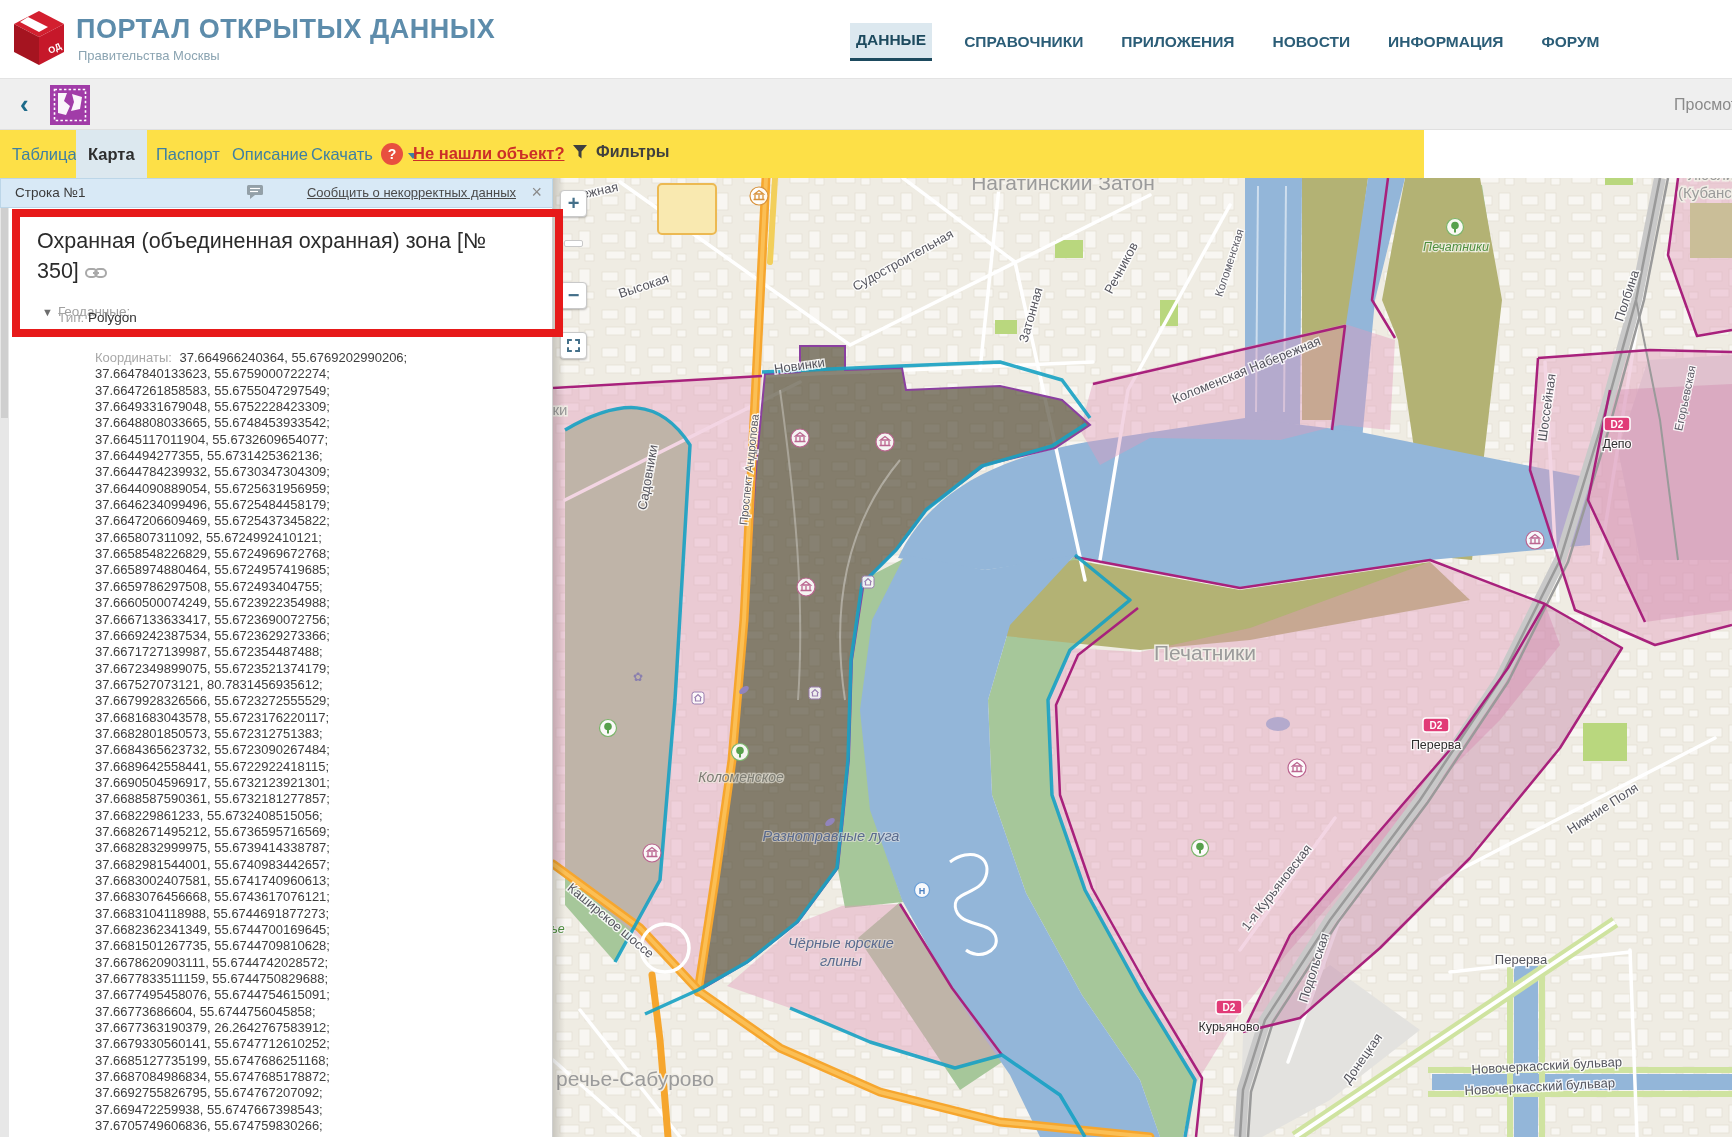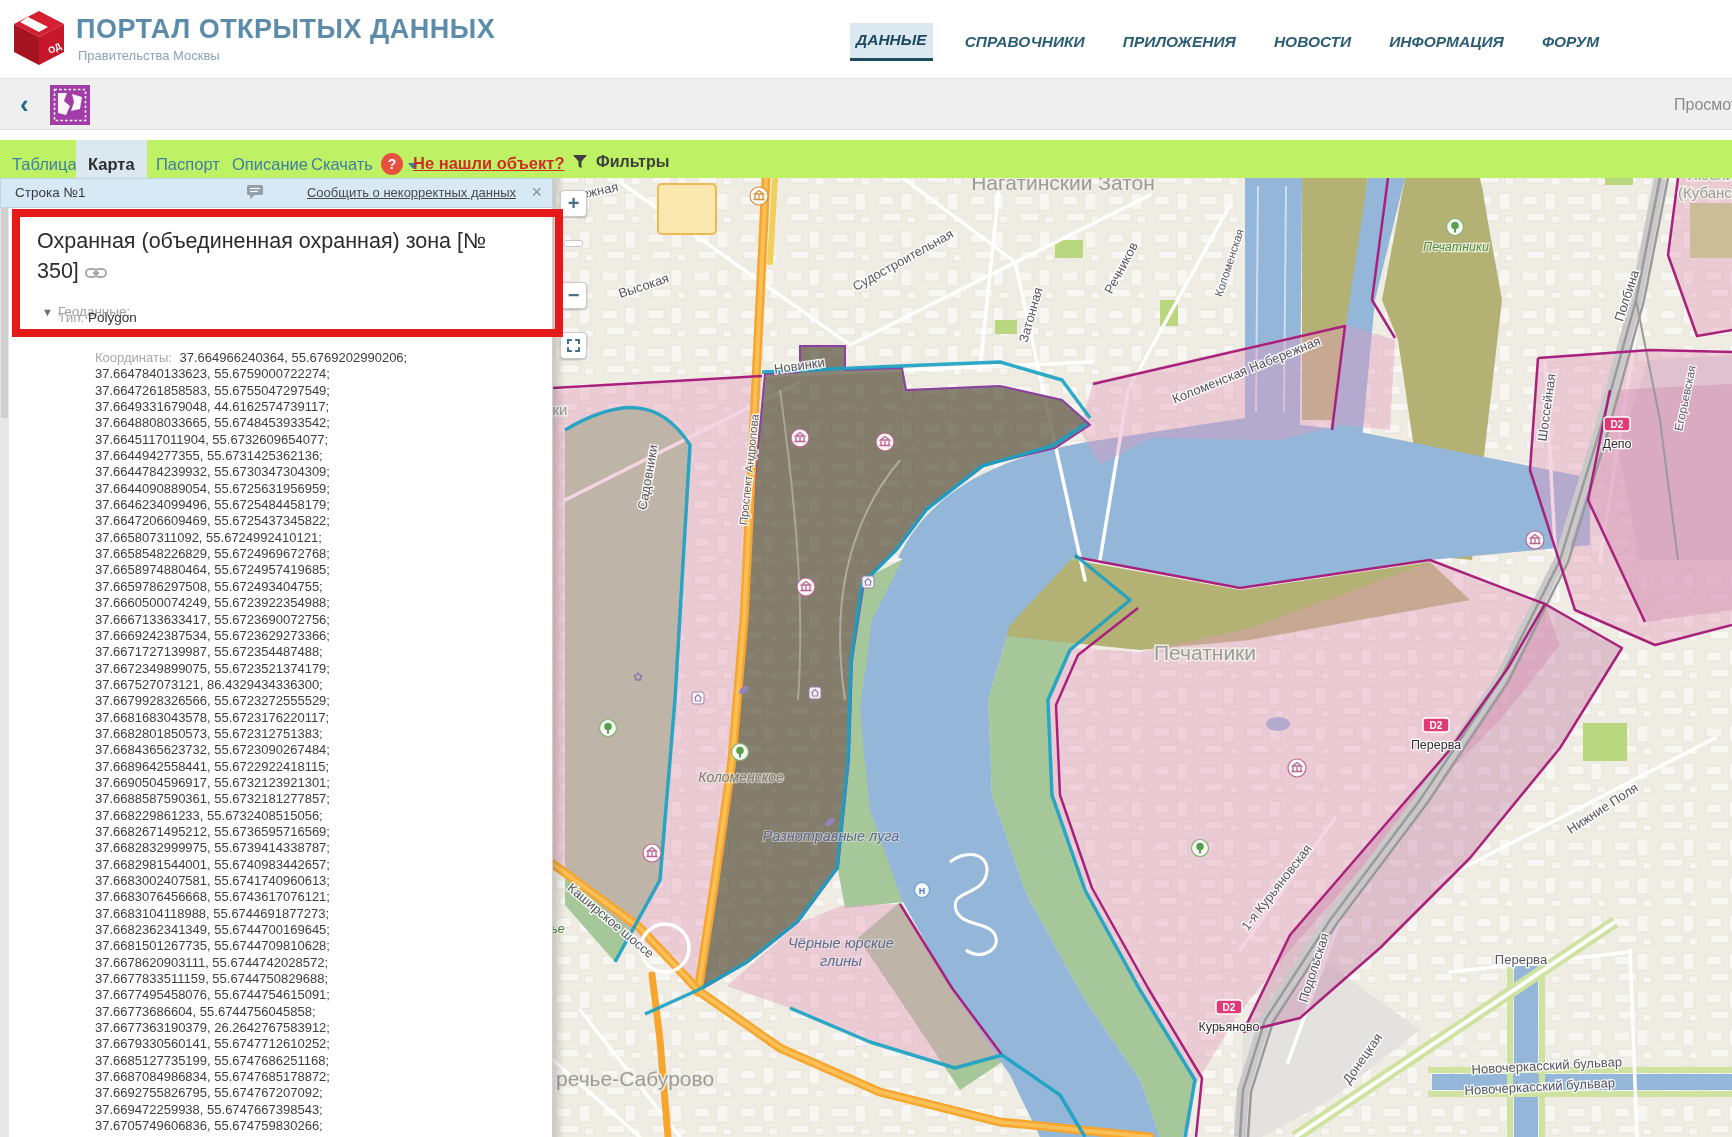--- a/index.html
+++ b/index.html
@@ -5,32 +5,32 @@
   * { margin:0; padding:0; box-sizing:border-box; }
   html,body { width:1732px; height:1137px; overflow:hidden; background:#fff;
     font-family:"Liberation Sans", sans-serif; }
 
   
   #header { position:absolute; left:0; top:0; width:1732px; height:78px; background:#fff; }
   #logo { position:absolute; left:10px; top:8px; width:58px; height:60px; cursor:pointer; }
   #site-title { position:absolute; left:76px; top:14px; color:#5d8cab; font-size:27px; font-weight:bold; letter-spacing:0.5px; }
   #site-sub { position:absolute; left:78px; top:48px; color:#8ba4b2; font-size:13px; }
   #main-nav { position:absolute; left:850px; top:22px; height:40px; display:flex; align-items:center; gap:26px; }
-  .nav-item { color:#2b5d77; font-size:15.5px; font-weight:bold; padding:8px 6px 9px 6px; cursor:pointer; white-space:nowrap;font-style:italic; }
+  .nav-item { color:#2b5d77; font-size:15.5px; font-weight:bold; padding:8px 6px 9px 6px; cursor:pointer; white-space:nowrap; }
   .nav-item.active { background:#dce8ef; border-bottom:3px solid #1d4a5e; color:#1d4a5e; }
 
   
   #crumb-bar { position:absolute; left:0; top:78px; width:1732px; height:52px; background:#efefef; border-top:1px solid #e3e3e3; border-bottom:1px solid #e0e0e0; }
   #back-chevron { position:absolute; left:20px; top:10px; font-size:26px; font-weight:bold; color:#1d6a8a; cursor:pointer; }
   #ds-icon { position:absolute; left:50px; top:6px; width:40px; height:40px; }
   #crumb-title { position:absolute; left:102px; top:15px; color:#9a3aa0; font-size:20px; font-weight:bold; }
   #views-label { position:absolute; left:1674px; top:17px; color:#8a8a8a; font-size:16px; white-space:nowrap; overflow:hidden; width:58px; }
 
   
-  #tabs-row { position:absolute; left:0; top:140px; width:1732px; height:48px; background:#bef264; }
+  #tabs-row { position:absolute; left:0; top:130px; width:1424px; height:48px; background:#fde047; }
   .tab { position:absolute; top:0; height:48px; display:flex; align-items:center; color:#3e7fa3; font-size:16.5px; cursor:pointer; padding:0 12px; }
   #tab-table { left:0; }
   #tab-map { left:76px; background:#dce8ef; color:#2e2e2e; font-weight:bold; }
   #tab-passport { left:144px; }
   #tab-descr { left:220px; }
   #tab-download { left:299px;gap:28px; }
   .dl-caret { width:0; height:0; border-left:5px solid transparent; border-right:5px solid transparent; border-top:6px solid #3e7fa3; margin-left:7px; margin-top:3px; }
   #help-badge { position:absolute; left:381px; top:13px; width:22px; height:22px; border-radius:50%; background:#e84f3f; color:#fff; font-weight:bold; font-size:14px; text-align:center; line-height:22px; cursor:pointer; }
   #not-found { position:absolute; left:413px; top:14px; color:#cc2f28; font-size:16.5px; font-weight:bold; text-decoration:underline; cursor:pointer; }
   #filters { position:absolute; left:572px; top:13px; display:flex; align-items:center; gap:8px; cursor:pointer; }
@@ -155,38 +155,38 @@
       <rect x="10" y="3" width="11" height="8" rx="4" fill="none" stroke="#a9a9a9" stroke-width="2"></rect>
       <line x1="8" y1="7" x2="14" y2="7" stroke="#a9a9a9" stroke-width="2"></line>
     </svg></div>
 
   <div id="geo-row"><span class="tri">▼</span><span>Геоданные:</span></div>
   <div id="type-row"><span class="lbl">Тип:</span> <span>Polygon</span></div>
   <div id="coords-list">
       <div class="coord-line"><span class="coord-lbl">Координаты: </span>37.664966240364, 55.6769202990206;</div>
       <div class="coord-line">37.6647840133623, 55.6759000722274;</div>
       <div class="coord-line">37.6647261858583, 55.6755047297549;</div>
-      <div class="coord-line">37.6649331679048, 44.6162574739117;</div>
+      <div class="coord-line">37.6649331679048, 55.6752228423309;</div>
       <div class="coord-line">37.6648808033665, 55.6748453933542;</div>
       <div class="coord-line">37.6645117011904, 55.6732609654077;</div>
       <div class="coord-line">37.664494277355, 55.6731425362136;</div>
       <div class="coord-line">37.6644784239932, 55.6730347304309;</div>
       <div class="coord-line">37.6644090889054, 55.6725631956959;</div>
       <div class="coord-line">37.6646234099496, 55.6725484458179;</div>
       <div class="coord-line">37.6647206609469, 55.6725437345822;</div>
       <div class="coord-line">37.665807311092, 55.6724992410121;</div>
       <div class="coord-line">37.6658548226829, 55.6724969672768;</div>
       <div class="coord-line">37.6658974880464, 55.6724957419685;</div>
       <div class="coord-line">37.6659786297508, 55.672493404755;</div>
       <div class="coord-line">37.6660500074249, 55.6723922354988;</div>
       <div class="coord-line">37.6667133633417, 55.6723690072756;</div>
       <div class="coord-line">37.6669242387534, 55.6723629273366;</div>
       <div class="coord-line">37.6671727139987, 55.672354487488;</div>
       <div class="coord-line">37.6672349899075, 55.6723521374179;</div>
-      <div class="coord-line">37.667527073121, 86.4329434336300;</div>
+      <div class="coord-line">37.667527073121, 80.7831456935612;</div>
       <div class="coord-line">37.6679928326566, 55.6723272555529;</div>
       <div class="coord-line">37.6681683043578, 55.6723176220117;</div>
       <div class="coord-line">37.6682801850573, 55.672312751383;</div>
       <div class="coord-line">37.6684365623732, 55.6723090267484;</div>
       <div class="coord-line">37.6689642558441, 55.6722922418115;</div>
       <div class="coord-line">37.6690504596917, 55.6732123921301;</div>
       <div class="coord-line">37.6688587590361, 55.6732181277857;</div>
       <div class="coord-line">37.668229861233, 55.6732408515056;</div>
       <div class="coord-line">37.6682671495212, 55.6736595716569;</div>
       <div class="coord-line">37.6682832999975, 55.6739414338787;</div>

